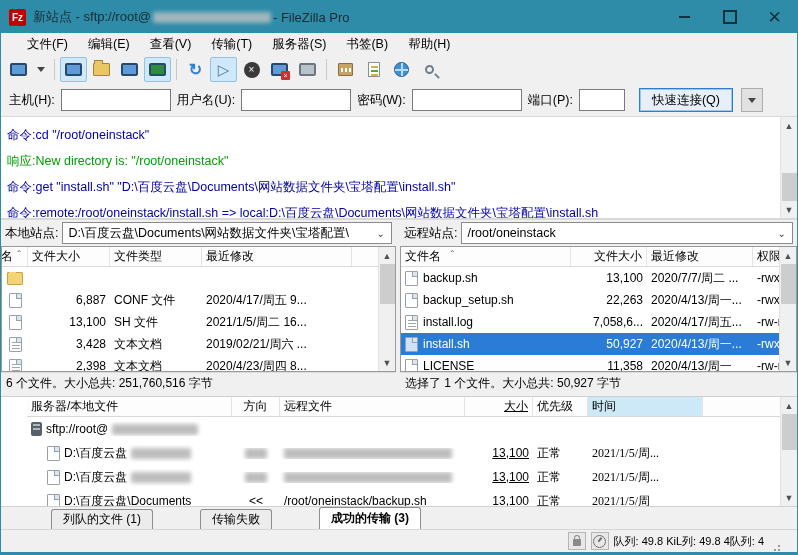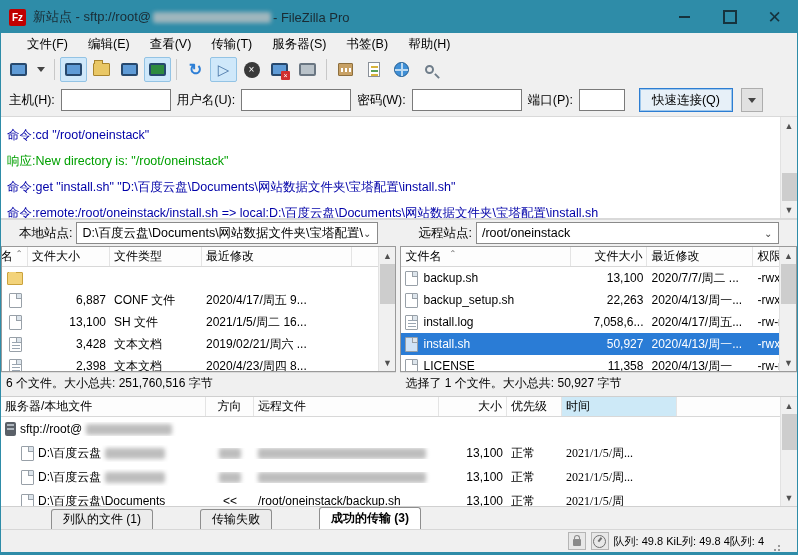--- a/index.html
+++ b/index.html
@@ -65,21 +65,21 @@
   .log-resp { color:#00a000; }
   .log-label { margin-right:0; }
   .vscroll { width:17px; background:#f0f0f0; border-left:1px solid #e2e2e2; display:flex; flex-direction:column; align-items:center; flex:0 0 auto; }
   .sc-arrow { width:17px; height:17px; display:flex; align-items:center; justify-content:center; color:#505050; font-size:9px; }
   .sc-track { flex:1; width:17px; position:relative; }
   .sc-thumb { position:absolute; left:1px; width:15px; background:#cdcdcd; }
 
   
   #panes { display:flex; gap:4px; background:#f0f0f0; flex:0 0 auto; }
   .pane { width:397px; display:flex; flex-direction:column; }
-  .sitebar { height:26px; display:flex; align-items:center; padding:2px 18px; gap:4px; }
+  .sitebar { height:26px; display:flex; align-items:center; padding:2px 4px; gap:4px; }
   .site-label { white-space:nowrap; font-size:12.5px; }
   .combo { flex:1; height:22px; background:#fff; border:1px solid #8a8a8a; display:flex; align-items:center; padding-left:5px; font-size:12.5px; white-space:nowrap; overflow:hidden; }
   .combo-arrow { margin-left:auto; padding-right:6px; color:#444; font-size:10px; }
   .listbox { height:126px; background:#fff; border:1px solid #9a9a9a; display:flex; flex-direction:column; overflow:hidden; }
   .list-main { flex:1; display:flex; overflow:hidden; }
   .list-cols { flex:1; overflow:hidden; }
   .lhead { height:20px; display:flex; background:#fdfdfd; border-bottom:1px solid #d8d8d8; font-size:12px; }
   .lh-cell { display:flex; align-items:center; padding:0 4px; border-right:1px solid #e4e4e4; overflow:hidden; white-space:nowrap; }
   .sort-caret { font-size:8px; margin-left:3px; color:#555; transform:translateY(-3px); }
   .lrow { height:22px; display:flex; align-items:center; white-space:nowrap; font-size:12px; }
@@ -102,26 +102,26 @@
   .fi::before { content:""; position:absolute; top:0; right:0; width:4px; height:4px; background:#dde5ec; border-left:1px solid #98a0a8; border-bottom:1px solid #98a0a8; }
   .fi.txt::after { content:""; position:absolute; left:2px; top:4px; width:8px; height:1.5px; background:#9aa6b2; box-shadow:0 3px 0 #9aa6b2, 0 6px 0 #9aa6b2; }
   .fi.blue { background:#cfe3f7; }
   .fo { width:16px; height:13px; background:#f3d37a; border:1px solid #caa23c; border-radius:1px; position:relative; flex:0 0 auto; }
   .fo::before { content:""; position:absolute; top:-4px; left:0; width:7px; height:3px; background:#f3d37a; border:1px solid #caa23c; border-bottom:none; }
   .svr { width:11px; height:14px; background:#5a6068; border-radius:2px; position:relative; flex:0 0 auto; }
   .svr::before { content:""; position:absolute; left:2px; top:2px; width:7px; height:2px; background:#aeb6be; box-shadow:0 4px 0 #aeb6be; }
 
   
   #queue { margin-top:3px; background:#fff; border-top:1px solid #cfcfcf; display:flex; flex-direction:column; height:110px; flex:0 0 auto; overflow:hidden; }
-  .q-main { flex:1; display:flex; overflow:hidden; }
+  .q-main { flex:1; display:flex; overflow:hidden;margin-left:26px; }
   .q-cols { flex:1; overflow:hidden; }
   .q-local { width:205px; flex:0 0 auto; gap:4px; }
   .q-dir { width:48px; flex:0 0 auto; justify-content:center; }
   .q-remote { width:185px; flex:0 0 auto; }
-  .q-size { width:68px; flex:0 0 auto; }
+  .q-size { width:68px; flex:0 0 auto;text-decoration:underline; }
   .q-prio { width:55px; flex:0 0 auto; }
   .q-time { width:115px; flex:0 0 auto;font-family:Liberation Serif, serif; }
   .hl { background:#cde9f7; }
   .qrow { height:24px; display:flex; align-items:center; white-space:nowrap; font-size:12px; }
   .indent { width:12px; flex:0 0 auto; }
 
   
   #tabsbar { height:23px; background:#f0f0f0; display:flex; align-items:flex-end; padding-left:6px; gap:3px; border-top:1px solid #d0d0d0; flex:0 0 auto; }
   .qtab { height:20px; padding:0 11px; display:flex; align-items:center; font-size:12px; background:#ececec; border:1px solid #8e8e8e; border-bottom:none; border-radius:3px 3px 0 0;margin-left:44px; }
   .qtab.active { background:#fff; font-weight:bold; height:22px; }

